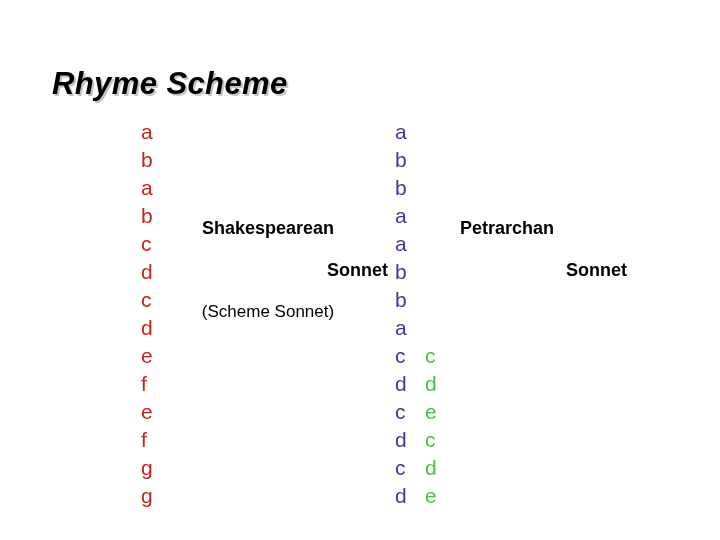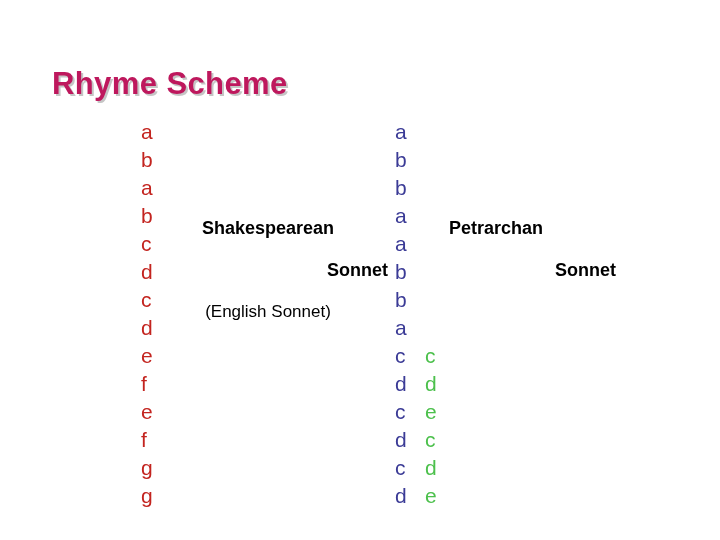--- a/index.html
+++ b/index.html
@@ -18,24 +18,25 @@
     -webkit-font-smoothing: antialiased;
   }
 
   
   #slide-title {
     position: absolute;
     left: 52px;
     top: 66px;
     font-size: 31px;
     font-weight: bold;
-    color: #be185d;
+    color: #000000;
     letter-spacing: 0.4px;
     white-space: nowrap;
     text-shadow: 2px 2px 0 rgba(150,150,150,0.55);
+    font-style: italic;
   }
 
   
   .rhyme-column {
     position: absolute;
     display: flex;
     flex-direction: column;
     font-size: 21px;
     line-height: 28px;
     font-weight: normal;
@@ -92,21 +93,21 @@
     font-weight: normal;
     line-height: 26px;
     padding-top: 16px;
   }
 
   #shakespearean-label-block {
     left: 148px;
     top: 199px;
   }
   #petrarchan-label-block {
-    left: 376px;
+    left: 387px;
     top: 199px;
   }
 </style>
 </head>
 <body>
 
 <div id="slide">
 
   <div id="slide-title">Rhyme Scheme</div>
 
@@ -123,21 +124,21 @@
     <span class="rhyme-letter">f</span>
     <span class="rhyme-letter">e</span>
     <span class="rhyme-letter">f</span>
     <span class="rhyme-letter">g</span>
     <span class="rhyme-letter">g</span>
   </div>
 
   <div id="shakespearean-label-block" class="sonnet-label-block">
     <div class="sonnet-name">Shakespearean</div>
     <div class="sonnet-kind">Sonnet</div>
-    <div class="sonnet-alt">(English Sonnet)</div>
+    <div class="sonnet-alt">(Scheme Sonnet)</div>
   </div>
 
   <div id="petrarchan-rhyme-column" class="rhyme-column">
     <span class="rhyme-letter">a</span>
     <span class="rhyme-letter">b</span>
     <span class="rhyme-letter">b</span>
     <span class="rhyme-letter">a</span>
     <span class="rhyme-letter">a</span>
     <span class="rhyme-letter">b</span>
     <span class="rhyme-letter">b</span>

